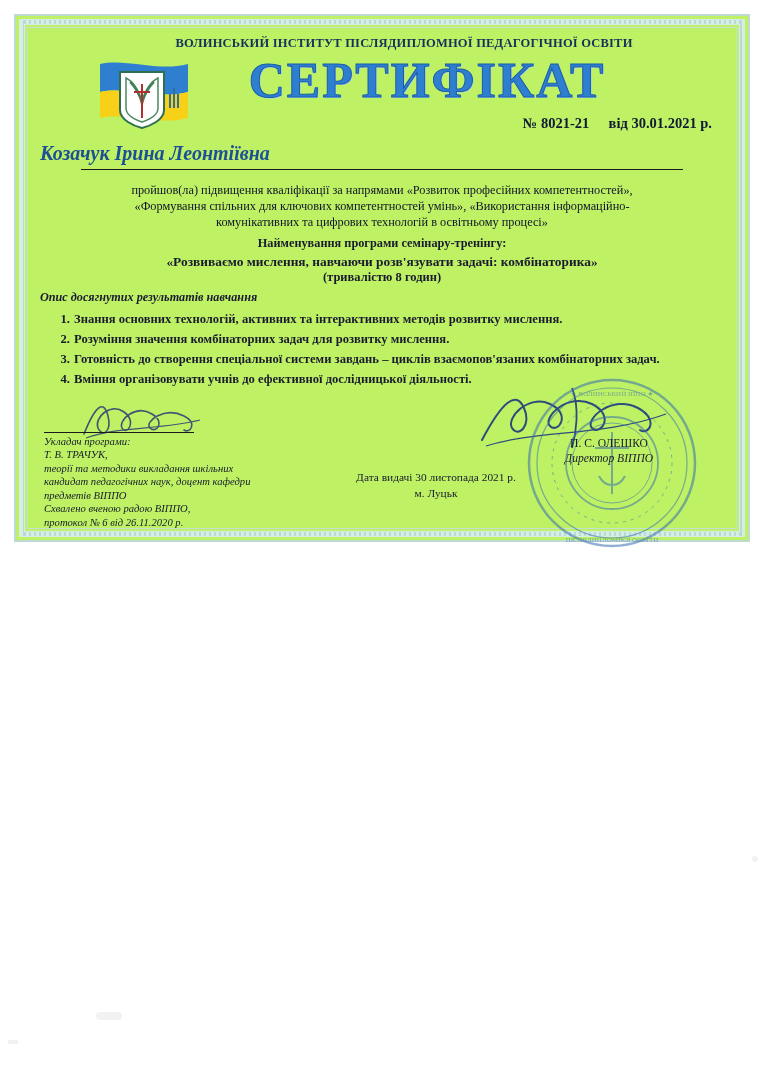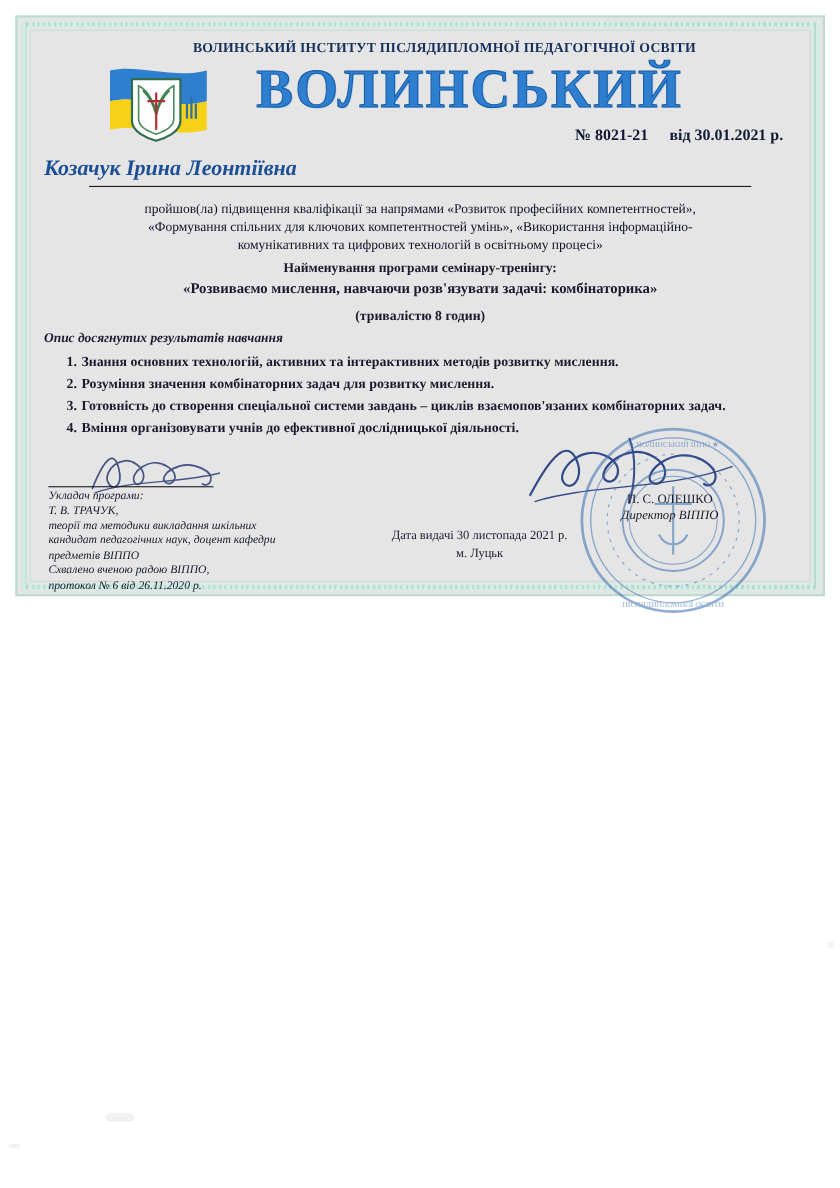--- a/index.html
+++ b/index.html
@@ -16,21 +16,21 @@
     overflow: hidden;
   }
 
   
   .sheet {
     position: absolute;
     left: 14px;
     top: 14px;
     width: 736px;
     height: 528px;
-    background: #e5e5e5;
+    background: #bef264;
   }
 
   
   .border-outer {
     position: absolute;
     inset: 0;
     border: 2px solid #bcdcd2;
     box-sizing: border-box;
   }
   .border-mid {
@@ -147,21 +147,21 @@
   .prog-name {
     margin-top: 3px;
     text-align: center;
     font-size: 13.4px;
     font-weight: bold;
   }
   .prog-dur {
     text-align: center;
     font-size: 12.5px;
     font-weight: bold;
-    margin-top: 10px;
+    margin-top: 0;
   }
   .results-label {
     text-align: left;
     font-style: italic;
     font-size: 12.2px;
     margin-top: 5px;
     font-weight: bold;
   }
 
   ol.results {
@@ -284,21 +284,21 @@
         <path d="M24 14 L24 52 C24 62 38 68 46 70 C54 68 68 62 68 52 L68 14 Z" fill="#ffffff" stroke="#2f6f4f" stroke-width="2"></path>
         <path d="M30 20 C38 24 42 32 46 42 C50 32 54 24 62 20 L62 50 C62 58 52 62 46 64 C40 62 30 58 30 50 Z" fill="#ffffff" stroke="#4a8a5c" stroke-width="1.5"></path>
         <path d="M34 24 C40 30 44 38 46 46" stroke="#3f7f55" stroke-width="2" fill="none"></path>
         <path d="M58 24 C52 30 48 38 46 46" stroke="#3f7f55" stroke-width="2" fill="none"></path>
         <path d="M46 26 L46 60" stroke="#b03030" stroke-width="2"></path>
         <path d="M38 34 L54 34" stroke="#b03030" stroke-width="2"></path>
         <path d="M78 30 L78 50 M74 36 L74 50 M82 36 L82 50" stroke="#2f6f9f" stroke-width="2" fill="none"></path>
       </svg>
     </div>
 
-    <div class="cert-word">ВОЛИНСЬКИЙ</div>
+    <div class="cert-word">СЕРТИФІКАТ</div>
 
     <div class="cert-number">
       <span>№</span>
       <span>8021-21</span>
       <span class="sp"></span>
       <span>від</span>
       <span>30.01.2021 р.</span>
     </div>
 
     <div class="recipient">Козачук Ірина Леонтіївна</div>

